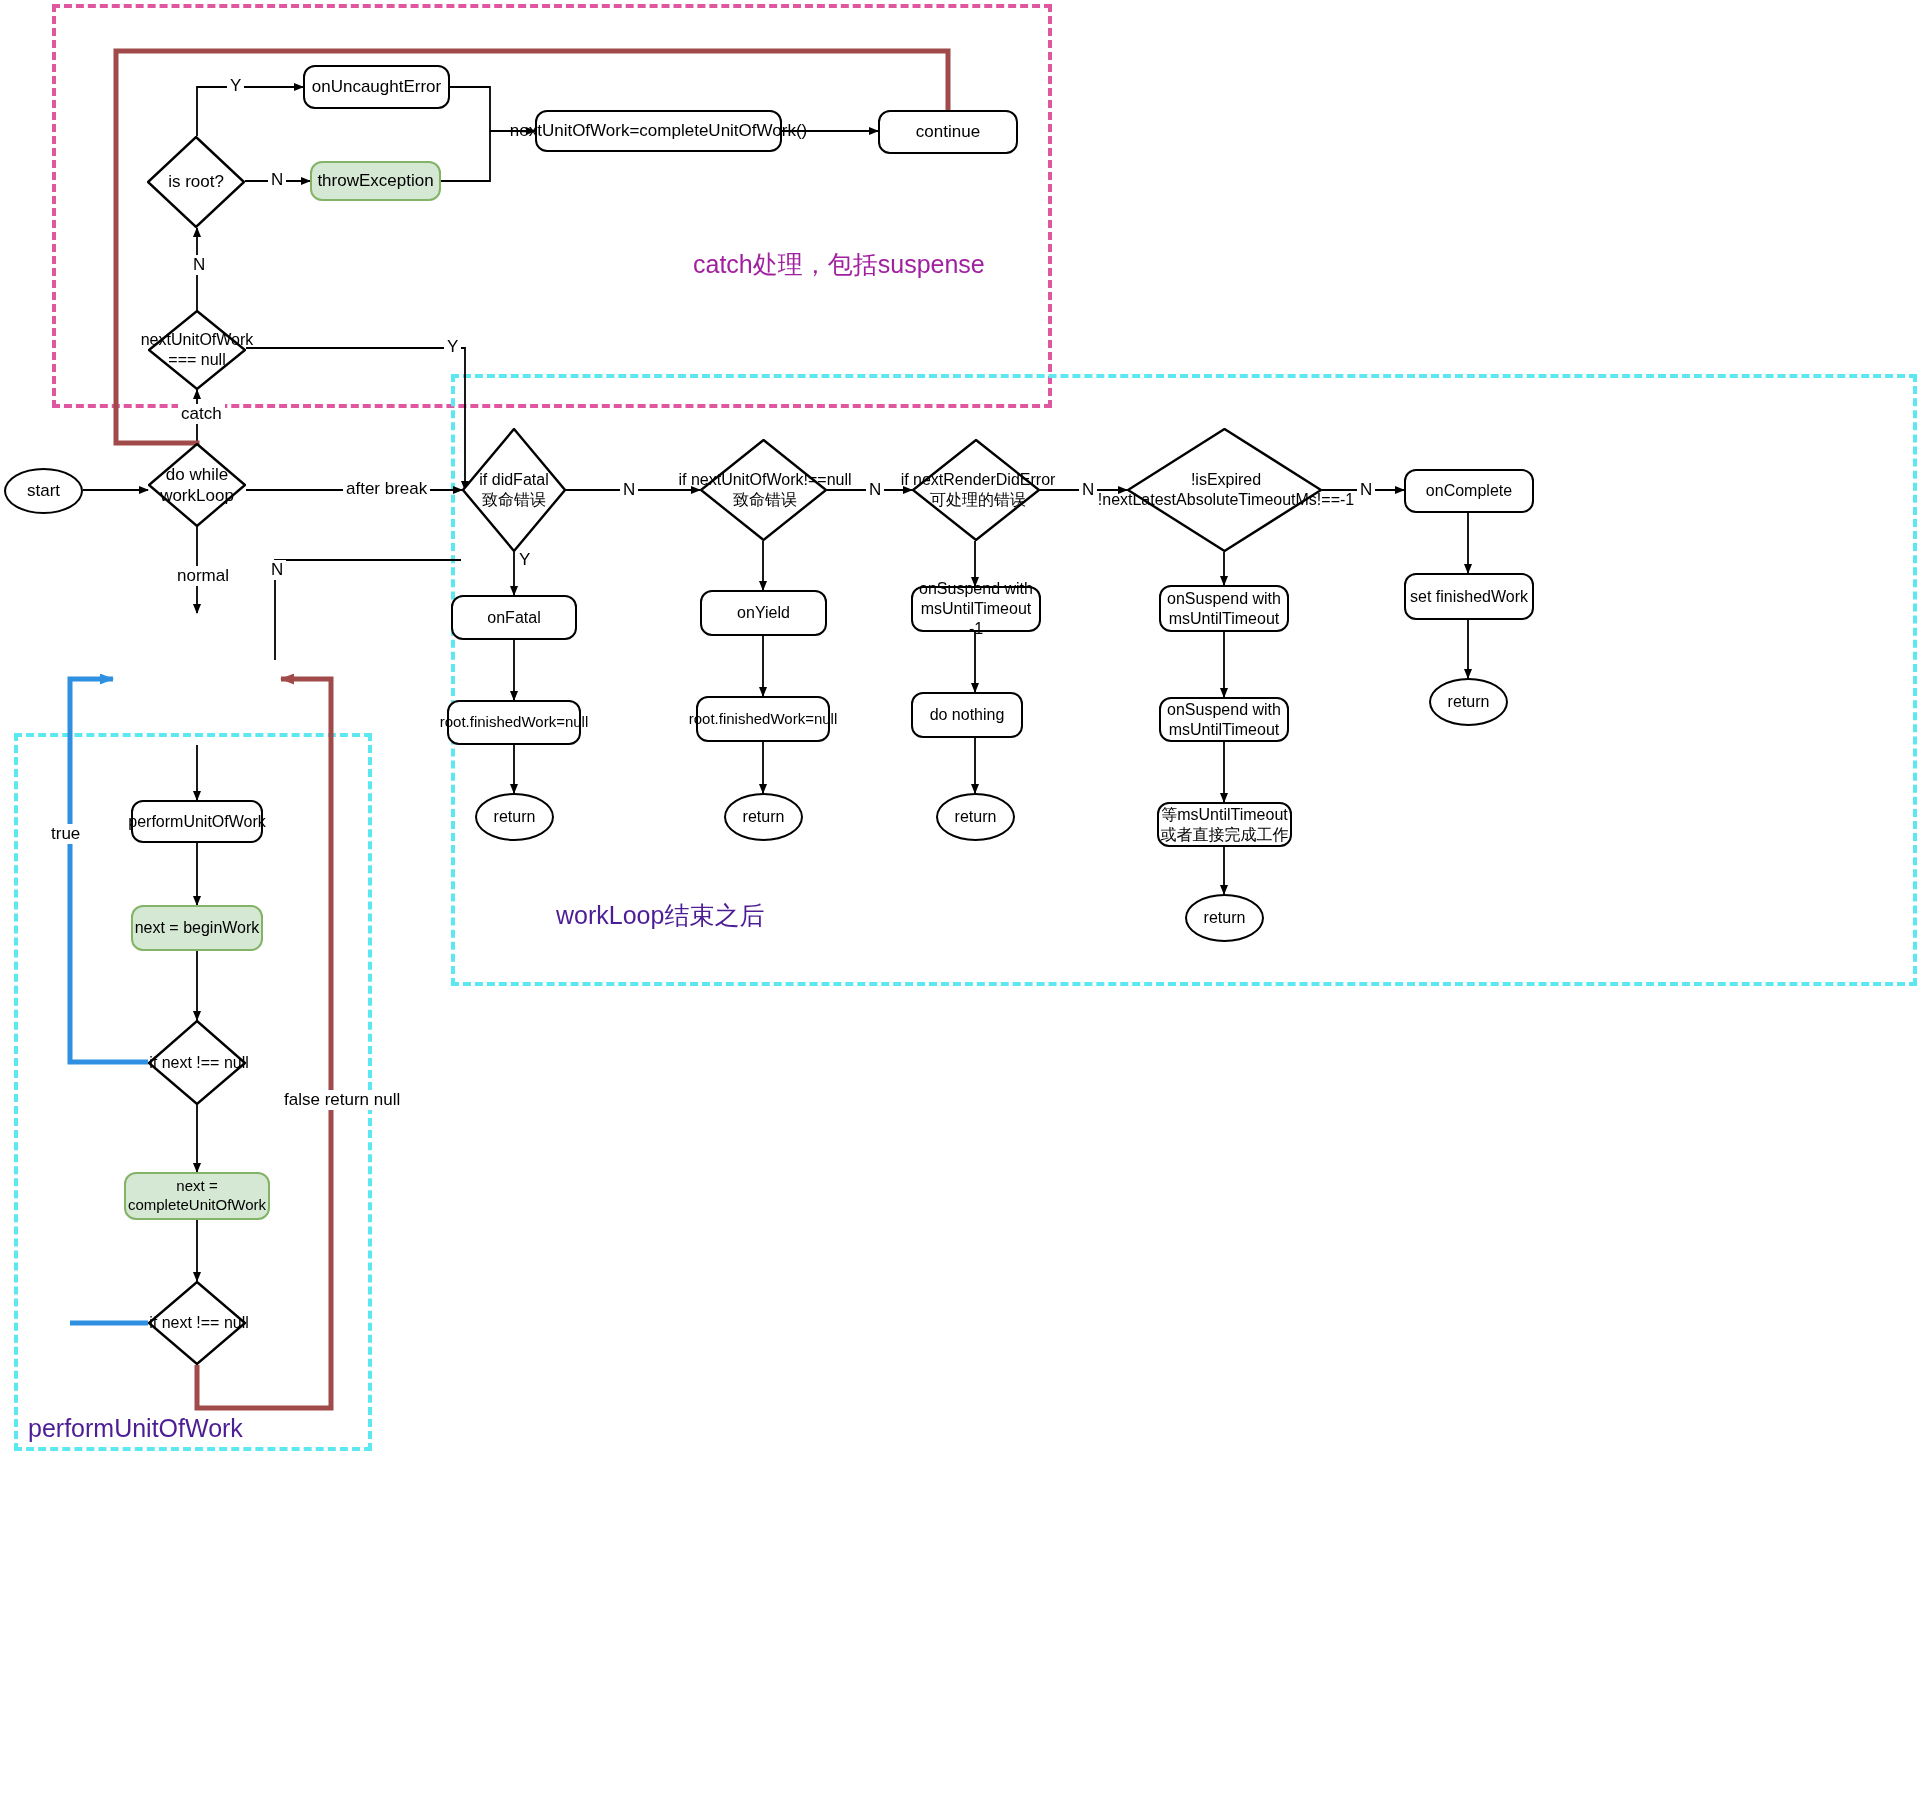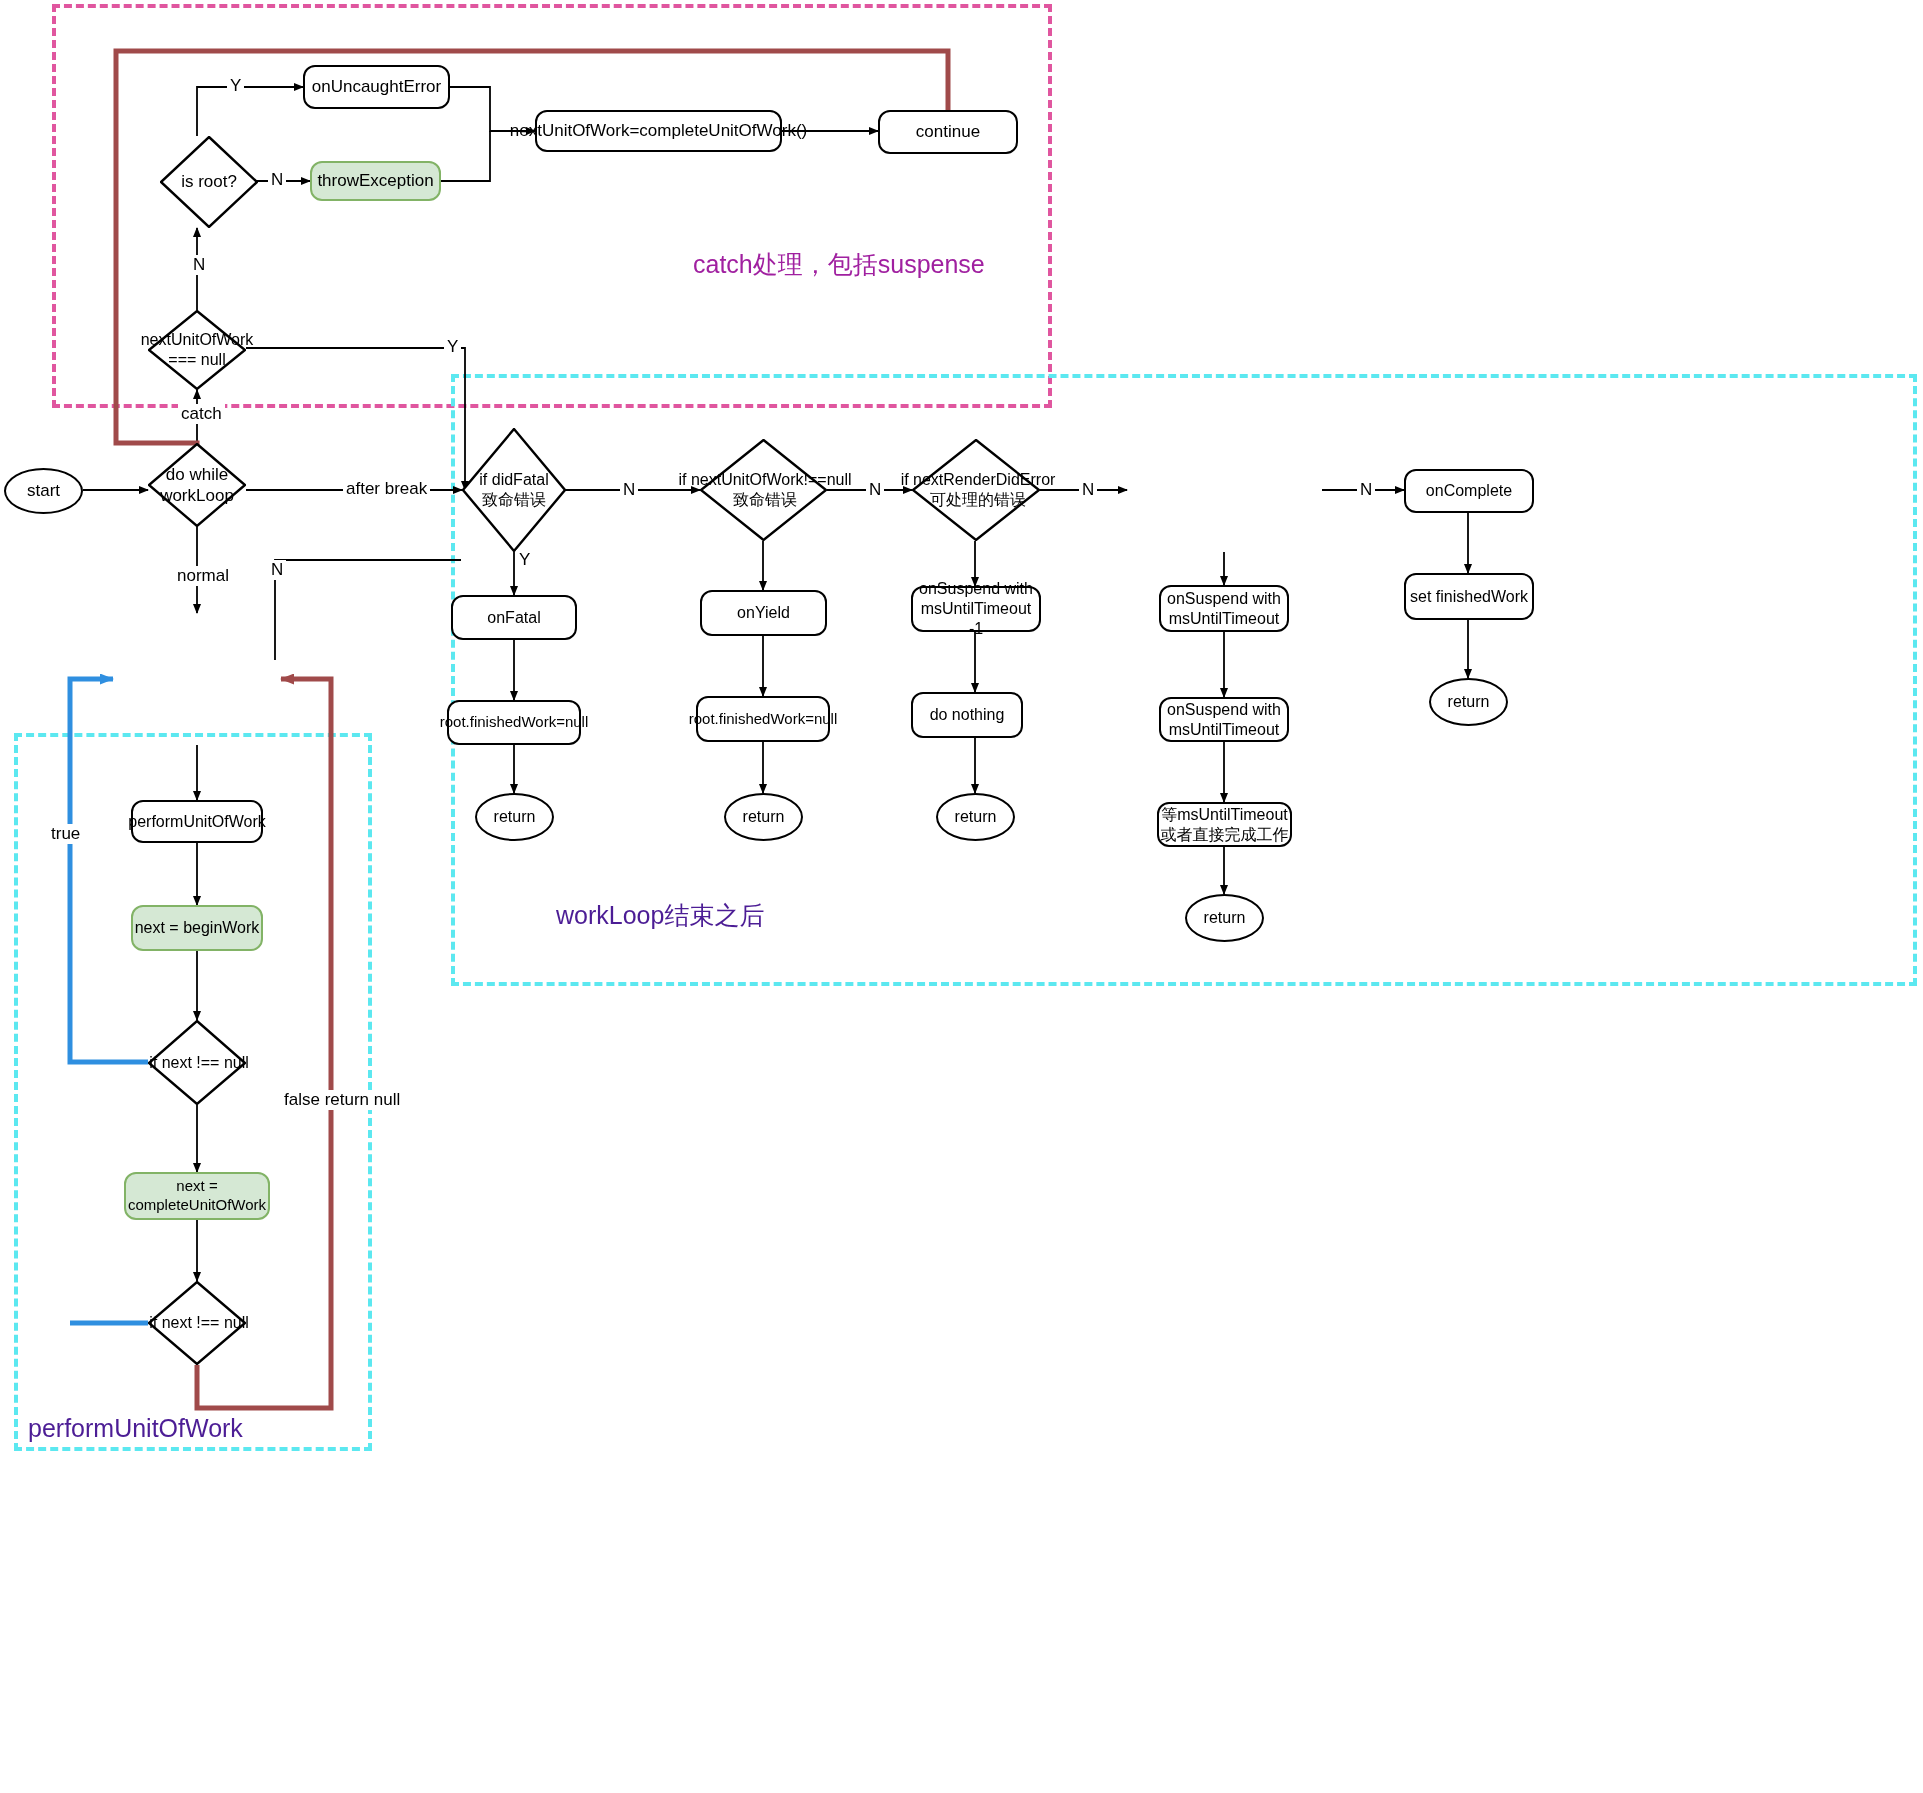--- a/index.html
+++ b/index.html
@@ -132,21 +132,21 @@
   </div>
 
   <div class="node rect" style="left:535px;top:110px;width:247px;height:42px;">
     <span>nextUnitOfWork=completeUnitOfWork()</span>
   </div>
 
   <div class="node rect" style="left:878px;top:110px;width:140px;height:44px;">
     <span>continue</span>
   </div>
 
-  <div class="node diamond" style="left:160px;top:136px;width:98px;height:92px;">
+  <div class="node diamond" style="left:147px;top:136px;width:98px;height:92px;">
     <svg class="dshape" viewBox="0 0 98 92" preserveAspectRatio="none">
       <polygon points="49,1 97,46 49,91 1,46" fill="#fff" stroke="#000" stroke-width="2.4"></polygon>
     </svg>
     <span class="dlabel">is root?</span>
   </div>
 
   <div class="node diamond" style="left:148px;top:310px;width:98px;height:80px;font-size:16px;">
     <svg class="dshape" viewBox="0 0 98 80" preserveAspectRatio="none">
       <polygon points="49,1 97,40 49,79 1,40" fill="#fff" stroke="#000" stroke-width="2.4"></polygon>
     </svg>
@@ -232,20 +232,26 @@
   <div class="node rect" style="left:911px;top:586px;width:130px;height:46px;font-size:16px;">
     <span>onSuspend with<br>msUntilTimeout -1</span>
   </div>
   <div class="node rect" style="left:911px;top:692px;width:112px;height:46px;font-size:16px;">
     <span>do nothing</span>
   </div>
   <div class="node term" style="left:936px;top:793px;width:79px;height:48px;font-size:16px;">
     <span>return</span>
   </div>
 
+  <div class="node diamond" style="left:1127px;top:428px;width:195px;height:124px;font-size:16px;">
+    <svg class="dshape" viewBox="0 0 195 124" preserveAspectRatio="none">
+      <polygon points="97.5,1 194,62 97.5,123 1,62" fill="#fff" stroke="#000" stroke-width="2.4"></polygon>
+    </svg>
+    <span class="dlabel" style="position:absolute;width:290px;left:-48px;">!isExpired<br>!nextLatestAbsoluteTimeoutMs!==-1</span>
+  </div>
   <div class="node rect" style="left:1159px;top:585px;width:130px;height:47px;font-size:16px;">
     <span>onSuspend with<br>msUntilTimeout</span>
   </div>
   <div class="node rect" style="left:1159px;top:697px;width:130px;height:45px;font-size:16px;">
     <span>onSuspend with<br>msUntilTimeout</span>
   </div>
   <div class="node rect" style="left:1157px;top:802px;width:135px;height:45px;font-size:16px;">
     <span>等msUntilTimeout<br>或者直接完成工作</span>
   </div>
   <div class="node term" style="left:1185px;top:894px;width:79px;height:48px;font-size:16px;">

